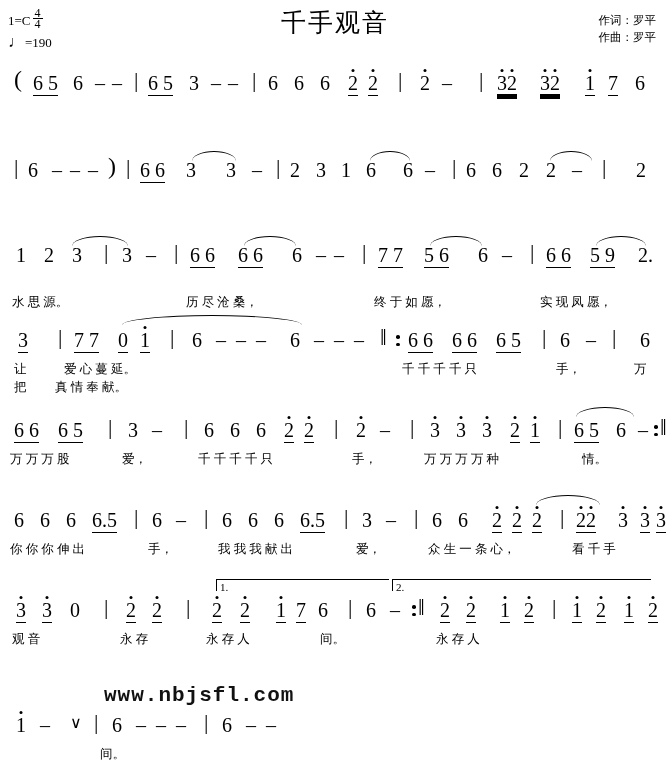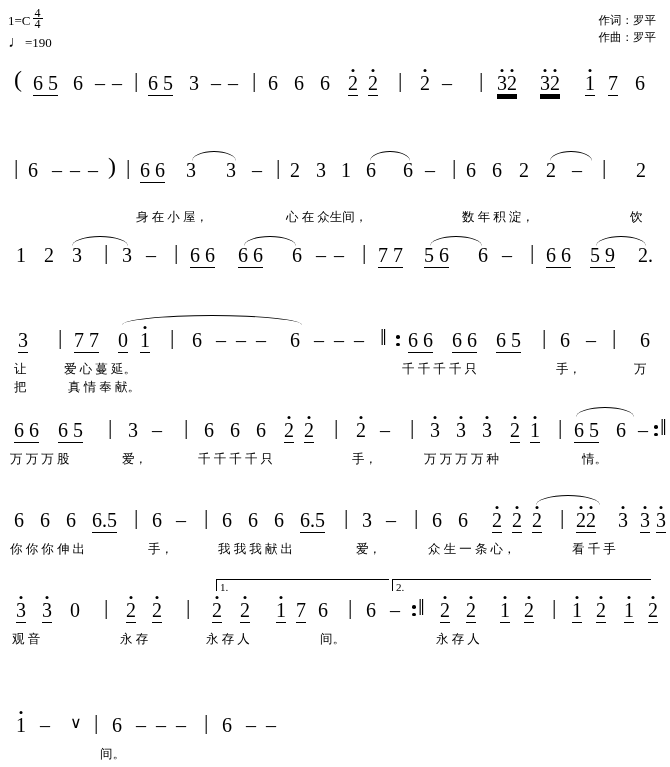--- a/index.html
+++ b/index.html
@@ -203,20 +203,21 @@
         <span class="num">4</span>
         <span class="den">4</span>
       </span>
     </div>
     <div class="tempo-line">
       <span class="tempo-note">♩</span>
       <span>=190</span>
     </div>
   </div>
 
+  <div class="title">千手观音</div>
 
   <div class="credits">
     <div>作词：罗平</div>
     <div>作曲：罗平</div>
   </div>
 
   <div class="row" style="top:68px;">
     <div class="notes">
       <span class="tok paren" style="left:14px;">(</span>
       <span class="tok u1" style="left:33px;">6 5</span>
@@ -271,26 +272,20 @@
       <span class="tok" style="left:492px;">6</span>
       <span class="tok" style="left:519px;">2</span>
       <span class="tok" style="left:546px;">2</span>
       <span class="tok dash" style="left:572px;">–</span>
       <span class="tok bar" style="left:602px;">|</span>
       <span class="tok" style="left:636px;">2</span>
       <span class="slur" style="left:192px; top:-4px; width:44px;"></span>
       <span class="slur" style="left:370px; top:-4px; width:40px;"></span>
       <span class="slur" style="left:550px; top:-4px; width:42px;"></span>
     </div>
-    <div class="lyrics2">
-      <span class="lyr" style="left:136px;">身 在 小 屋，</span>
-      <span class="lyr" style="left:286px;">心 在 众生间，</span>
-      <span class="lyr" style="left:462px;">数 年 积 淀，</span>
-      <span class="lyr" style="left:630px;">饮</span>
-    </div>
   </div>
 
   <div class="row" style="top:240px;">
     <div class="notes">
       <span class="tok" style="left:16px;">1</span>
       <span class="tok" style="left:44px;">2</span>
       <span class="tok" style="left:72px;">3</span>
       <span class="tok bar" style="left:104px;">|</span>
       <span class="tok" style="left:122px;">3</span>
       <span class="tok dash" style="left:146px;">–</span>
@@ -306,20 +301,26 @@
       <span class="tok" style="left:478px;">6</span>
       <span class="tok dash" style="left:502px;">–</span>
       <span class="tok bar" style="left:530px;">|</span>
       <span class="tok u1" style="left:546px;">6 6</span>
       <span class="tok u1" style="left:590px;">5 9</span>
       <span class="tok" style="left:638px;">2.</span>
       <span class="slur" style="left:72px; top:-4px; width:56px;"></span>
       <span class="slur" style="left:244px; top:-4px; width:52px;"></span>
       <span class="slur" style="left:430px; top:-4px; width:52px;"></span>
       <span class="slur" style="left:596px; top:-4px; width:50px;"></span>
+    </div>
+    <div class="lyrics2">
+      <span class="lyr" style="left:12px;">水 思 源。</span>
+      <span class="lyr" style="left:186px;">历 尽 沧 桑，</span>
+      <span class="lyr" style="left:374px;">终 于 如 愿，</span>
+      <span class="lyr" style="left:540px;">实 现 凤 愿，</span>
     </div>
   </div>
 
   <div class="row" style="top:325px;">
     <div class="notes">
       <span class="tok u1" style="left:18px;">3</span>
       <span class="tok bar" style="left:58px;">|</span>
       <span class="tok u1" style="left:74px;">7 7</span>
       <span class="tok u1" style="left:118px;">0</span>
       <span class="tok dot-up u1" style="left:140px;">1</span>
@@ -349,21 +350,21 @@
     </div>
     <div class="lyrics">
       <span class="lyr" style="left:14px;">让</span>
       <span class="lyr" style="left:64px;">爱 心 蔓 延。</span>
       <span class="lyr" style="left:402px;">千 千 千 千 只</span>
       <span class="lyr" style="left:556px;">手，</span>
       <span class="lyr" style="left:634px;">万</span>
     </div>
     <div class="lyrics2">
       <span class="lyr" style="left:14px;">把</span>
-      <span class="lyr" style="left:68px;">真 情 奉 献。</span>
+      <span class="lyr" style="left:55px;">真 情 奉 献。</span>
     </div>
   </div>
 
   <div class="row" style="top:415px;">
     <div class="notes">
       <span class="tok u1" style="left:14px;">6 6</span>
       <span class="tok u1" style="left:58px;">6 5</span>
       <span class="tok bar" style="left:108px;">|</span>
       <span class="tok" style="left:128px;">3</span>
       <span class="tok dash" style="left:152px;">–</span>
@@ -484,20 +485,21 @@
     </div>
     <div class="lyrics">
       <span class="lyr" style="left:12px;">观 音</span>
       <span class="lyr" style="left:120px;">永 存</span>
       <span class="lyr" style="left:206px;">永 存 人</span>
       <span class="lyr" style="left:320px;">间。</span>
       <span class="lyr" style="left:436px;">永 存 人</span>
     </div>
   </div>
 
+  <div class="watermark">www.nbjsfl.com</div>
 
   <div class="row" style="top:710px;">
     <div class="notes">
       <span class="tok dot-up" style="left:16px;">1</span>
       <span class="tok dash" style="left:40px;">–</span>
       <span class="tok small" style="left:70px; top:2px;">∨</span>
       <span class="tok bar" style="left:94px;">|</span>
       <span class="tok" style="left:112px;">6</span>
       <span class="tok dash" style="left:136px;">–</span>
       <span class="tok dash" style="left:156px;">–</span>

